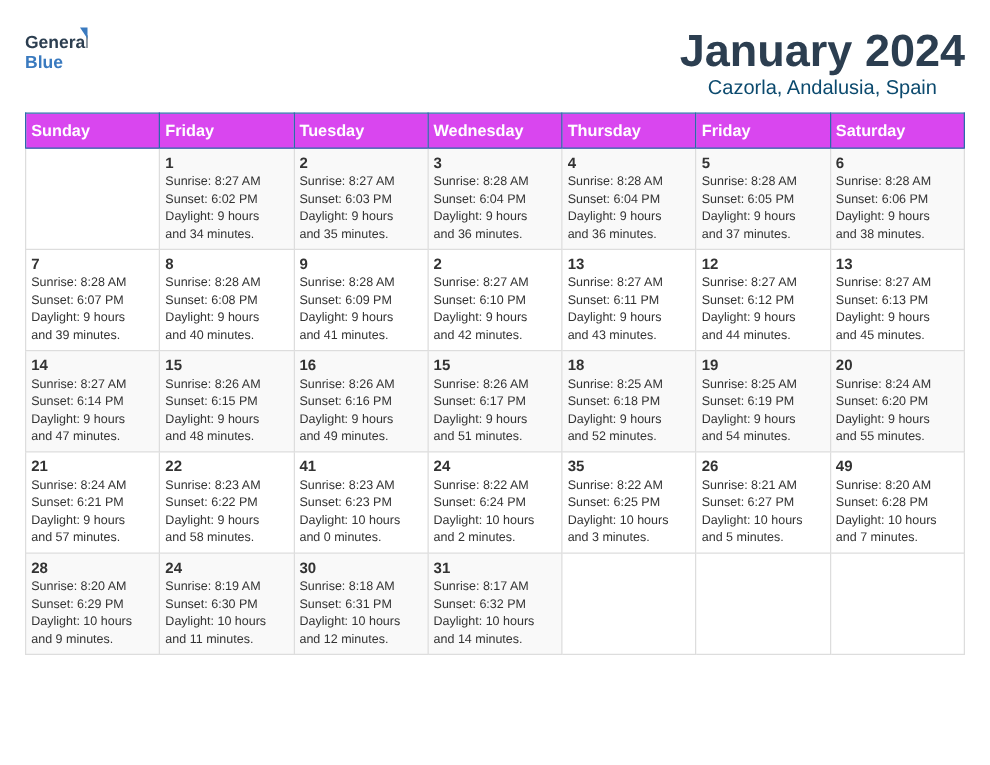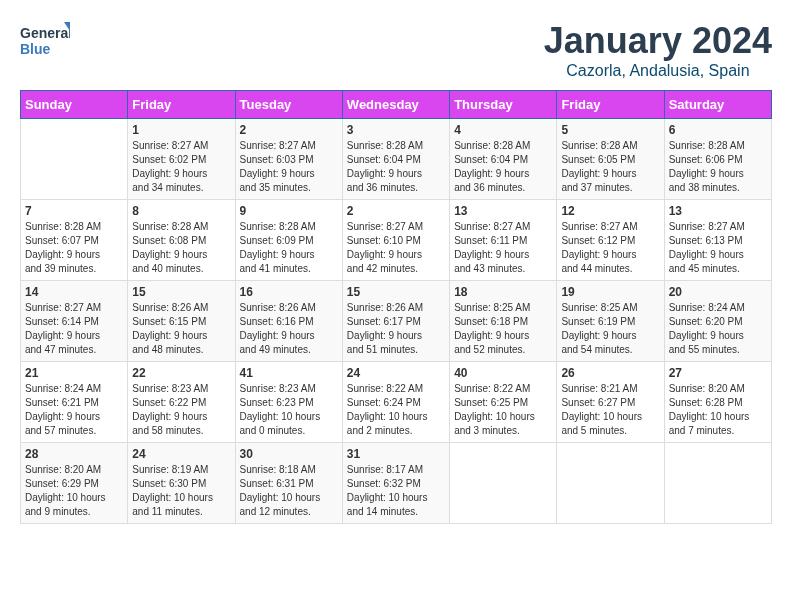--- a/index.html
+++ b/index.html
@@ -201,29 +201,29 @@
         </td>
         <td>
           <div class="day-num">41</div>
           <div class="day-info">Sunrise: 8:23 AM<br>Sunset: 6:23 PM<br>Daylight: 10 hours<br>and 0 minutes.</div>
         </td>
         <td>
           <div class="day-num">24</div>
           <div class="day-info">Sunrise: 8:22 AM<br>Sunset: 6:24 PM<br>Daylight: 10 hours<br>and 2 minutes.</div>
         </td>
         <td>
-          <div class="day-num">40</div>
+          <div class="day-num">35</div>
           <div class="day-info">Sunrise: 8:22 AM<br>Sunset: 6:25 PM<br>Daylight: 10 hours<br>and 3 minutes.</div>
         </td>
         <td>
           <div class="day-num">26</div>
           <div class="day-info">Sunrise: 8:21 AM<br>Sunset: 6:27 PM<br>Daylight: 10 hours<br>and 5 minutes.</div>
         </td>
         <td>
-          <div class="day-num">27</div>
+          <div class="day-num">49</div>
           <div class="day-info">Sunrise: 8:20 AM<br>Sunset: 6:28 PM<br>Daylight: 10 hours<br>and 7 minutes.</div>
         </td>
       </tr>
       <tr>
         <td>
           <div class="day-num">28</div>
           <div class="day-info">Sunrise: 8:20 AM<br>Sunset: 6:29 PM<br>Daylight: 10 hours<br>and 9 minutes.</div>
         </td>
         <td>
           <div class="day-num">24</div>

